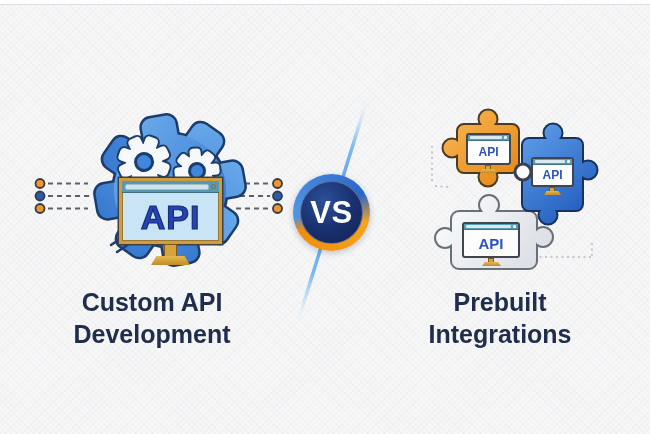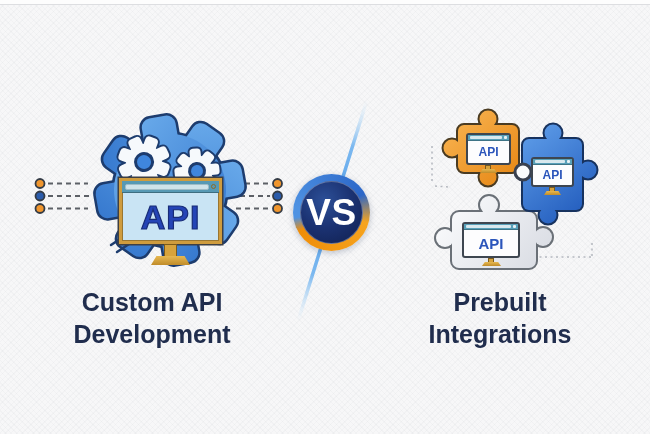--- a/index.html
+++ b/index.html
@@ -36,21 +36,21 @@
   .mini-base{position:absolute;height:4px;background:linear-gradient(#e7b851,#c08c2a);clip-path:polygon(15% 0,85% 0,100% 100%,0 100%);}
 
   
   .vs-badge{position:absolute;left:293px;top:174px;width:77px;height:77px;border-radius:50%;
     background:conic-gradient(from -90deg, #4e92e2 8deg, #2b66c8 150deg, #f6a41f 196deg, #ef8d08 330deg, #4e92e2 352deg);
     box-shadow:0 2px 6px rgba(20,40,80,0.25);}
   .vs-inner{position:absolute;inset:7px;border-radius:50%;
     background:radial-gradient(circle at 38% 30%, #2c4f97 0%, #1b3272 48%, #101f4e 100%);
     border:1px solid rgba(255,255,255,0.3);box-sizing:border-box;
     display:flex;align-items:center;justify-content:center;}
-  .vs-text{color:#ffffff;font-size:37px;font-weight:800;letter-spacing:0.5px;}
+  .vs-text{color:#ffffff;font-size:31px;font-weight:800;letter-spacing:0.5px;}
 
   
   .heading{position:absolute;font-size:25px;line-height:32px;font-weight:bold;color:#202d4d;
     text-align:center;white-space:pre-line;}
   .heading.left{left:27px;top:286px;width:250px;}
   .heading.right{left:385px;top:286px;width:230px;}
 </style>
 </head>
 <body>
 

